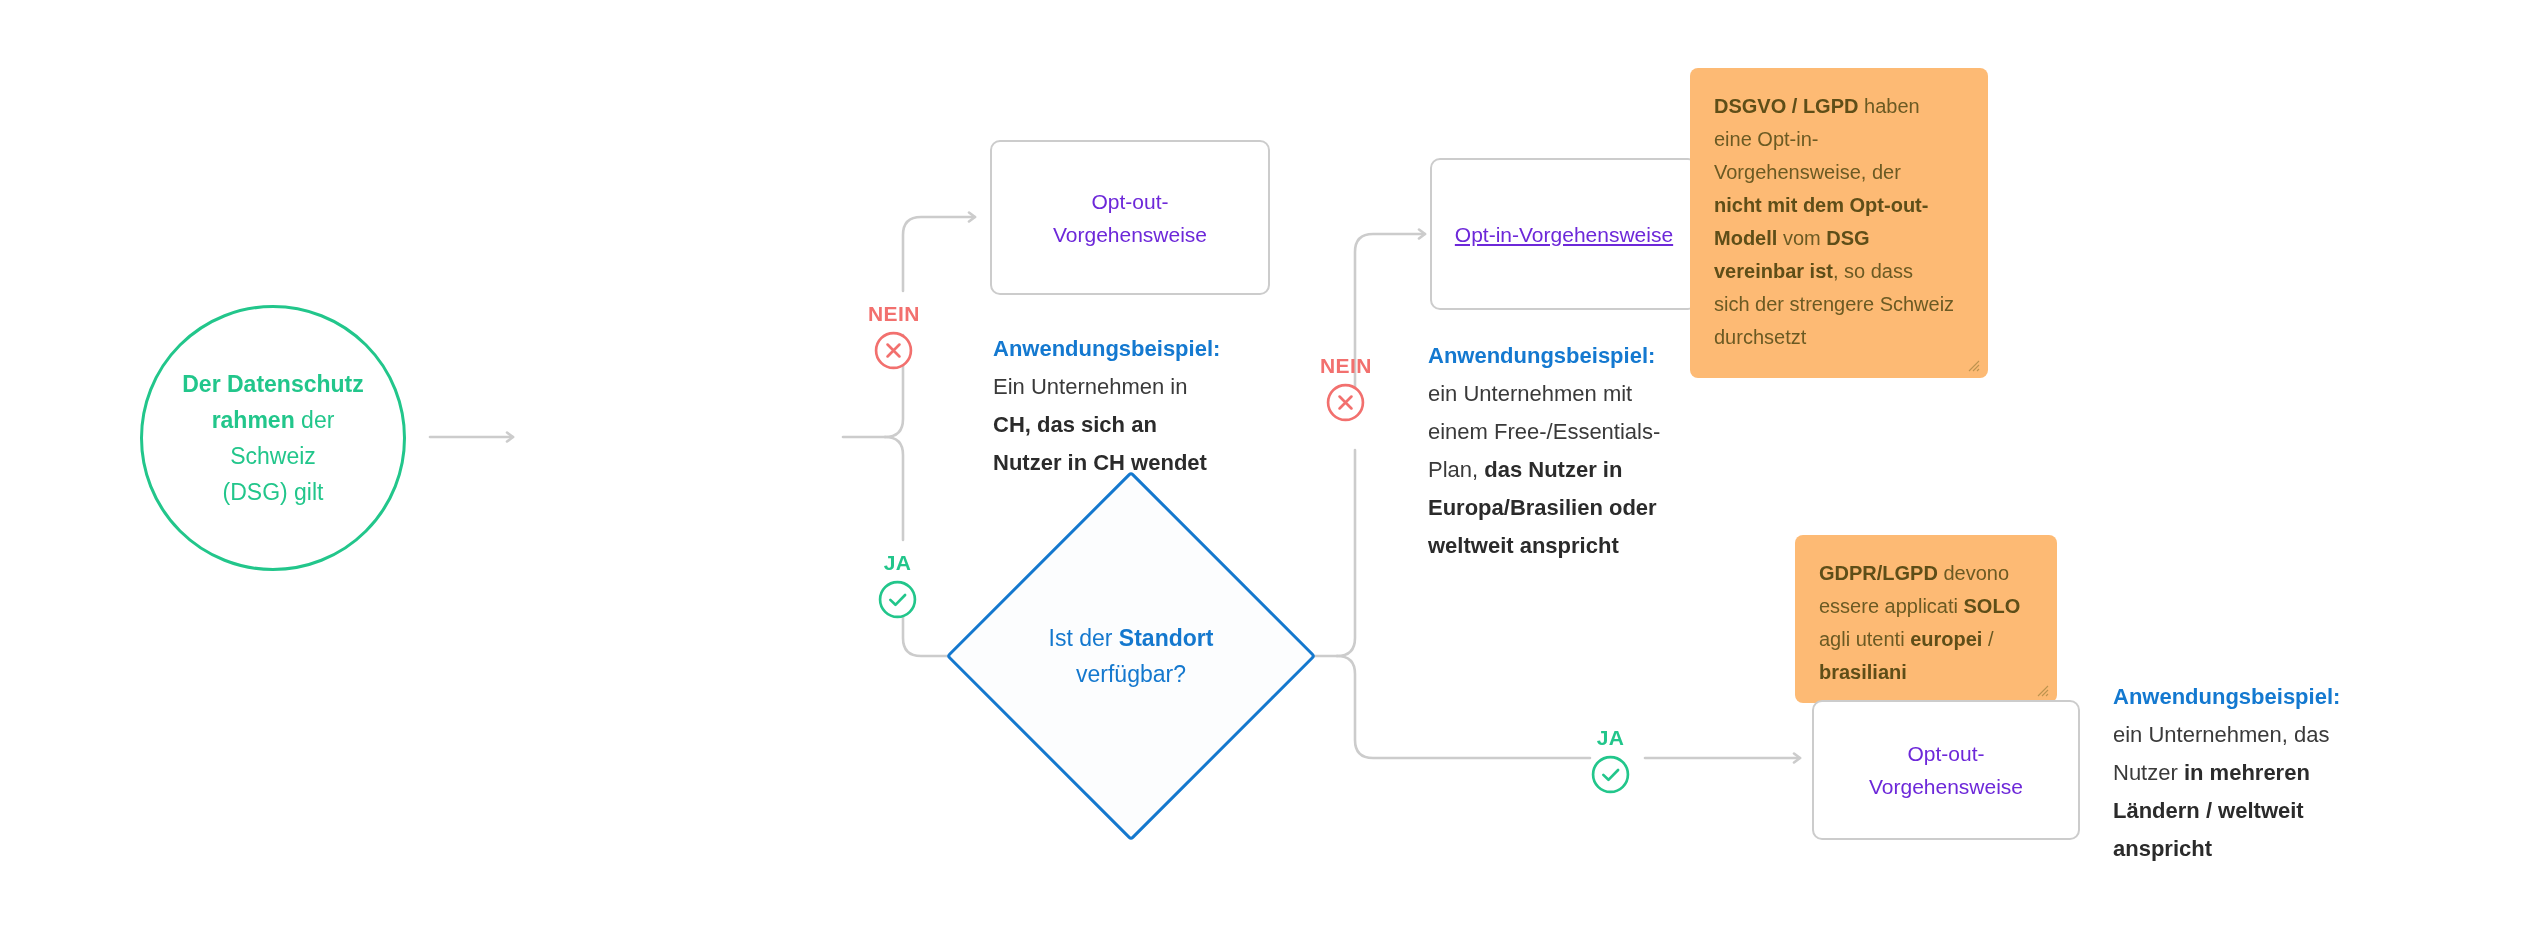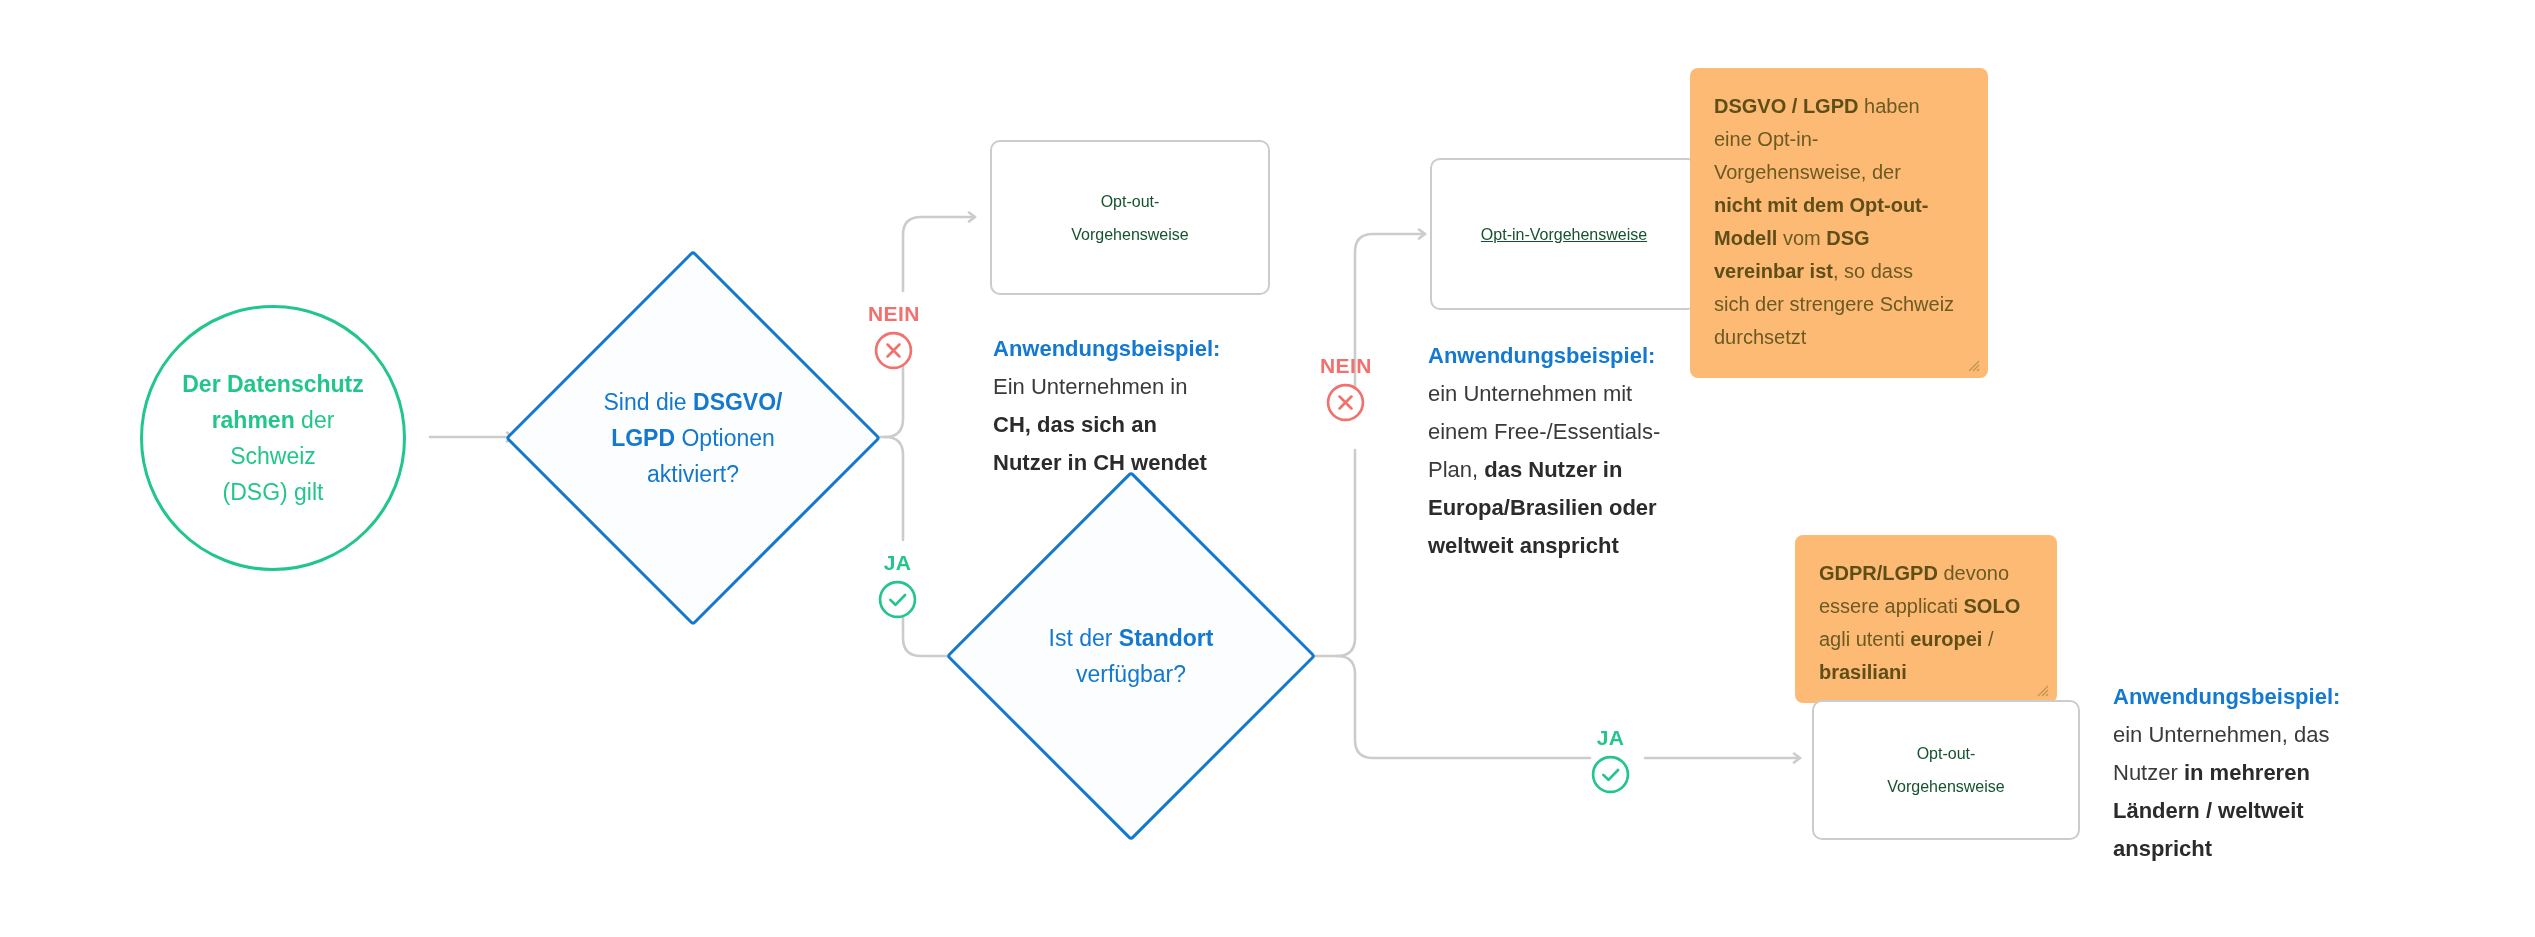--- a/index.html
+++ b/index.html
@@ -46,22 +46,22 @@
     color:#1478CE;font-size:23px;line-height:36px;width:78%;
   }
   .diamond-node b{font-weight:700;}
 
   .box-node{
     border:2.5px solid #CCCCCC;
     border-radius:10px;
     background:#ffffff;
     display:flex;align-items:center;justify-content:center;
     text-align:center;
-    color:#14532d;
-    font-size:16px;line-height:33px;
+    color:#6d28d9;
+    font-size:21px;line-height:33px;
   }
 
   
   .badge{position:absolute;display:flex;flex-direction:column;align-items:center;margin-top:15px;}
   .badge .btext{font-size:21px;font-weight:700;letter-spacing:.4px;line-height:22px;margin-bottom:5px;}
   .badge .bicon{width:41px;height:41px;}
   .badge.no .btext{color:#F2706E;}
   .badge.yes .btext{color:#22C68B;}
 
   
@@ -122,28 +122,20 @@
   </svg>
 
   <div class="node circle-node" style="left:140px;top:305px;">
     <div class="inner">
       <b>Der Datenschutz</b><br>
       <b>rahmen</b><span> der Schweiz</span><br>
       <span>(DSG) gilt</span>
     </div>
   </div>
 
-  <div class="node diamond-node" style="left:560px;top:305px;width:266px;height:266px;">
-    <div class="dshape"></div>
-    <div class="dlabel">
-      <span>Sind die </span><b>DSGVO/</b><br>
-      <b>LGPD</b><span> Optionen</span><br>
-      <span>aktiviert?</span>
-    </div>
-  </div>
 
   <div class="badge no" style="left:868px;top:288px;">
     <div class="btext">NEIN</div>
     <svg class="bicon" viewBox="0 0 40 40">
       <circle cx="20" cy="20" r="17" fill="#ffffff" stroke="#F2706E" stroke-width="2.6"></circle>
       <path d="M14.2,14.2 L25.8,25.8 M25.8,14.2 L14.2,25.8" stroke="#F2706E" stroke-width="2.6" stroke-linecap="round"></path>
     </svg>
   </div>
 
   <div class="badge yes" style="left:877px;top:537px;">

